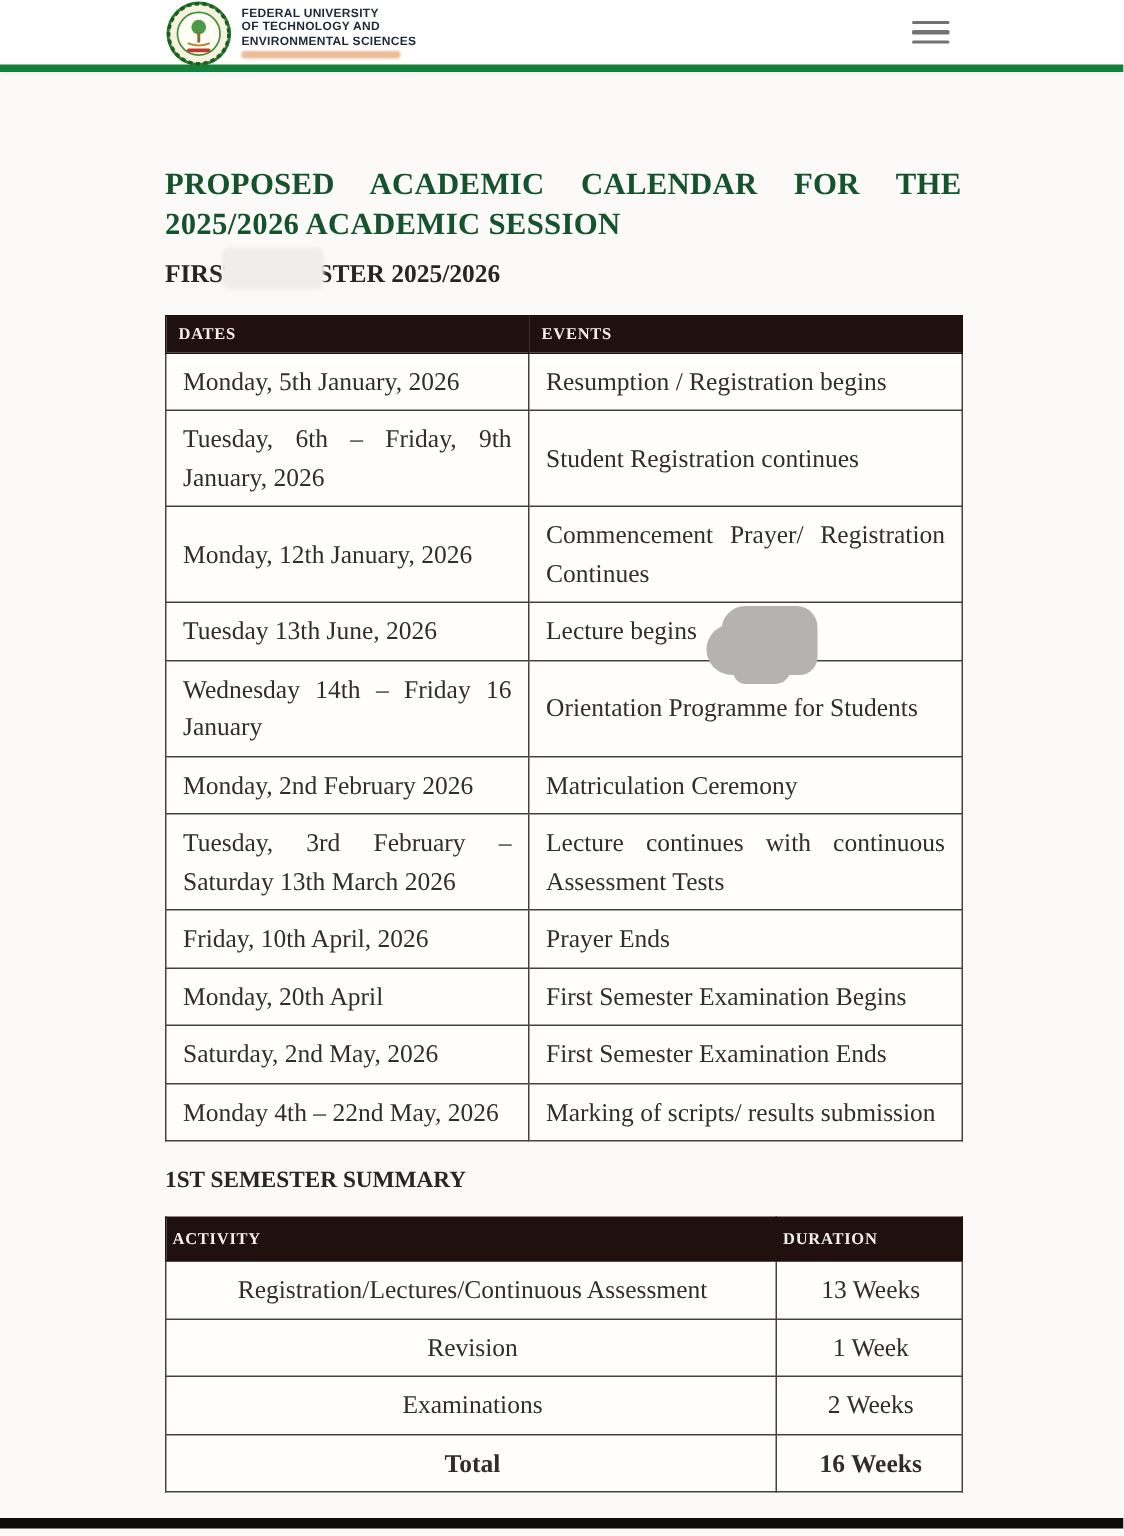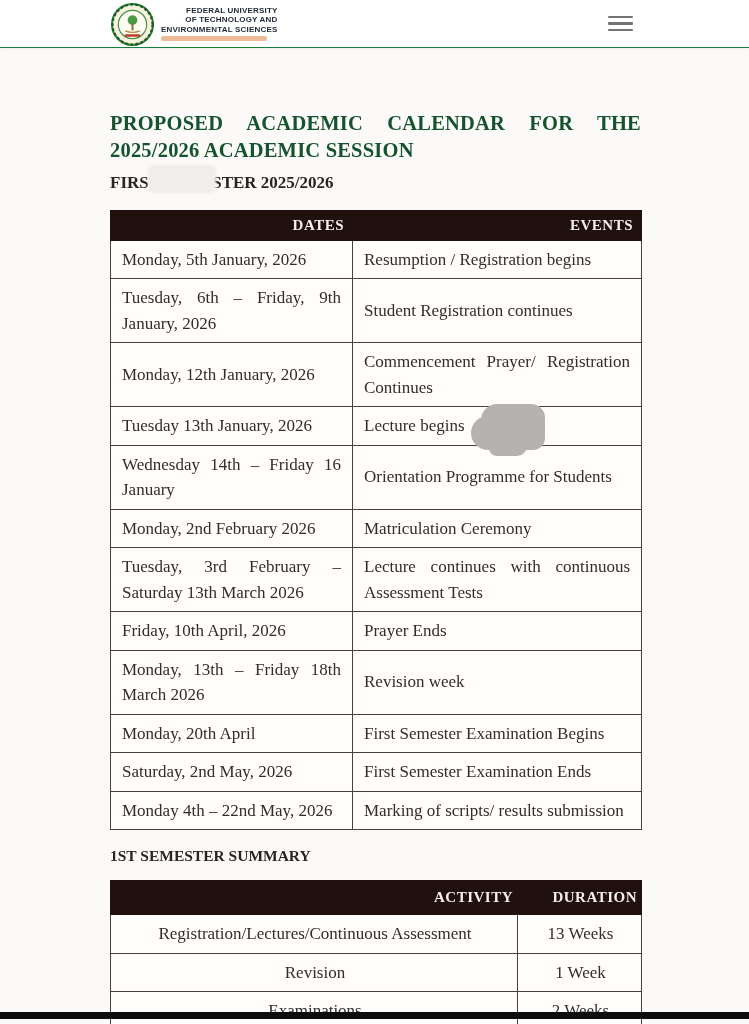--- a/index.html
+++ b/index.html
@@ -8,28 +8,27 @@
     position: relative;
     background: #fbfaf8;
     font-family: "Liberation Serif", serif;
     color: #312d2a;
   }
 
   
   .site-header {
     height: 48px;
     background: #ffffff;
-    border-bottom: 1px solid #15803d;
+    border-bottom: 5px solid #15803d;
     box-shadow: 0 1px 3px rgba(0,0,0,.05);
     display: flex;
     align-items: center;
     justify-content: space-between;
     padding: 0 116px 0 110px;
     box-sizing: border-box;
-    text-align: right;
   }
   .logo-wrap { display: flex; align-items: center; }
   .logo-emblem { width: 45px; height: 45px; flex: 0 0 auto; margin-top: 1px; }
   .logo-text { margin-left: 6px; }
   .logo-name {
     font-family: "Liberation Sans", sans-serif;
     font-weight: bold;
     font-size: 8px;
     line-height: 1.2;
     letter-spacing: .2px;
@@ -93,24 +92,24 @@
     border-collapse: collapse;
     table-layout: fixed;
     width: 531px;
     background: #fffefd;
   }
   table.calendar { margin-top: 16px; }
   table.summary  { margin-top: 14px; }
   .data-table th {
     background: #20100e;
     color: #f5efed;
-    font-size: 15px;
+    font-size: 11px;
     font-weight: 700;
     letter-spacing: .5px;
-    text-align: right;
+    text-align: left;
     padding: 6px 8px;
     border: 1px solid #20100e;
   }
   table.summary th { padding: 8px 4px; }
   .data-table th + th { border-left: 1px solid #d8d2ce; }
   .data-table td {
     border: 1px solid #46413e;
     font-size: 17px;
     line-height: 1.5;
     padding: 6px 11px;
@@ -188,42 +187,38 @@
       </tr>
       <tr>
         <td>Tuesday, 6th – Friday, 9th January, 2026</td>
         <td>Student Registration continues</td>
       </tr>
       <tr>
         <td>Monday, 12th January, 2026</td>
         <td>Commencement Prayer/ Registration Continues</td>
       </tr>
       <tr>
-        <td>Tuesday 13th January, 2026</td>
+        <td>Tuesday 13th June, 2026</td>
         <td>Lecture begins</td>
       </tr>
       <tr>
         <td>Wednesday 14th – Friday 16 January</td>
         <td>Orientation Programme for Students</td>
       </tr>
       <tr>
         <td>Monday, 2nd February 2026</td>
         <td>Matriculation Ceremony</td>
       </tr>
       <tr>
         <td>Tuesday, 3rd February – Saturday 13th March 2026</td>
         <td>Lecture continues with continuous Assessment Tests</td>
       </tr>
       <tr>
         <td>Friday, 10th April, 2026</td>
         <td>Prayer Ends</td>
-      </tr>
-      <tr>
-        <td>Monday, 13th – Friday 18th March 2026</td>
-        <td>Revision week</td>
       </tr>
       <tr>
         <td>Monday, 20th April</td>
         <td>First Semester Examination Begins</td>
       </tr>
       <tr>
         <td>Saturday, 2nd May, 2026</td>
         <td>First Semester Examination Ends</td>
       </tr>
       <tr>

